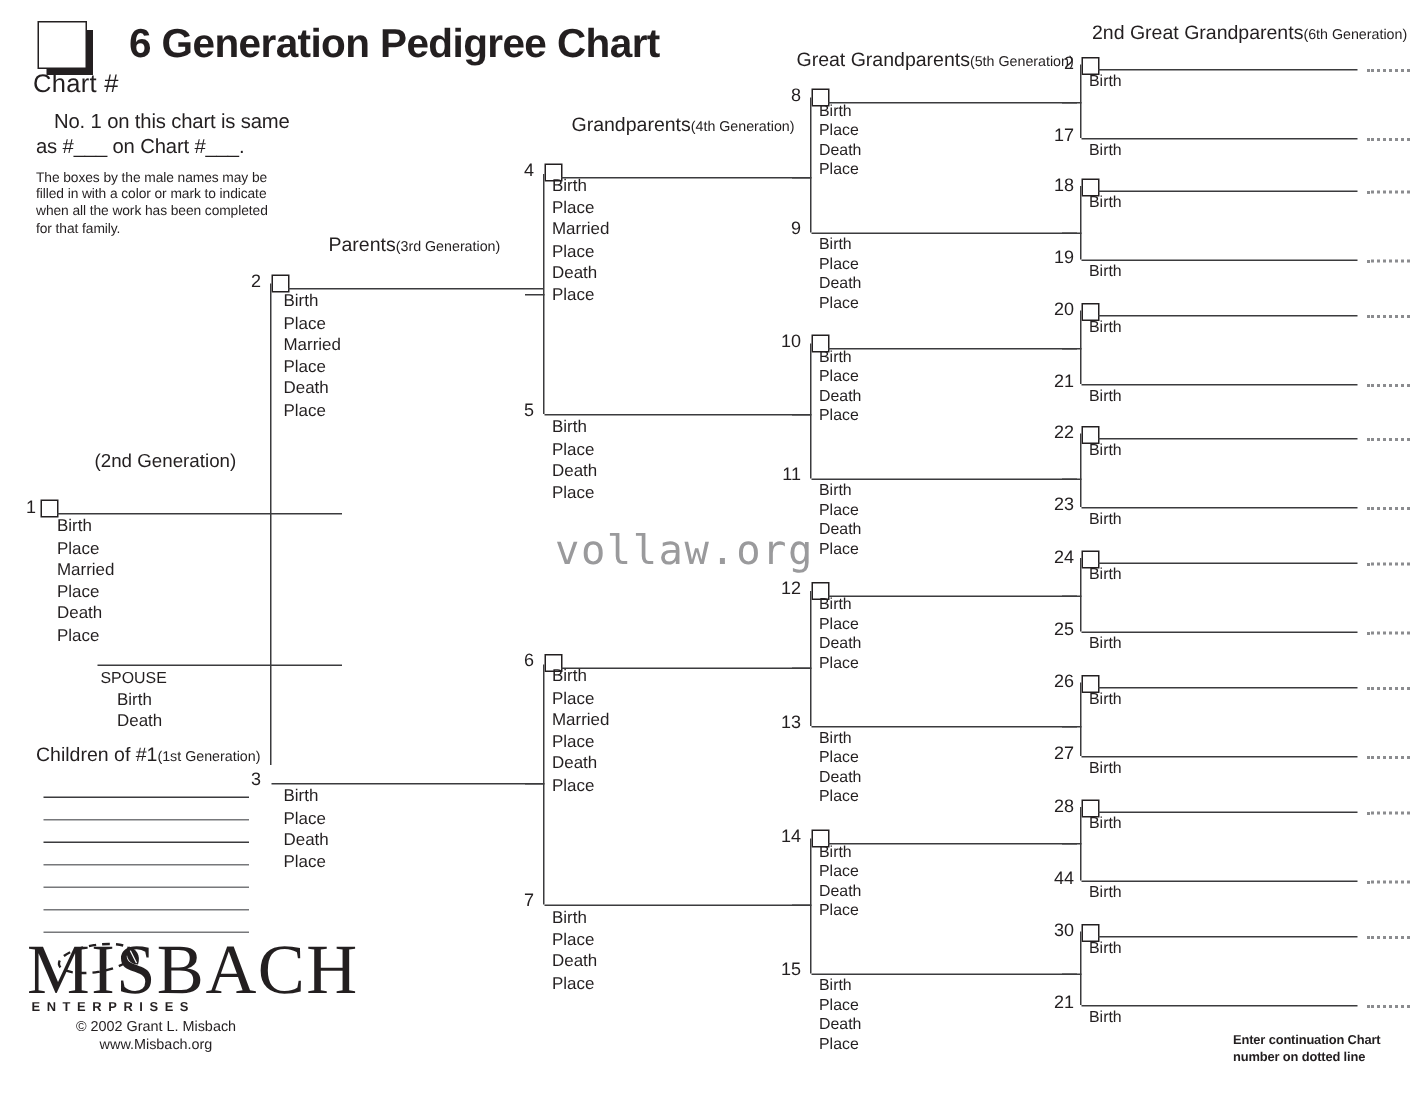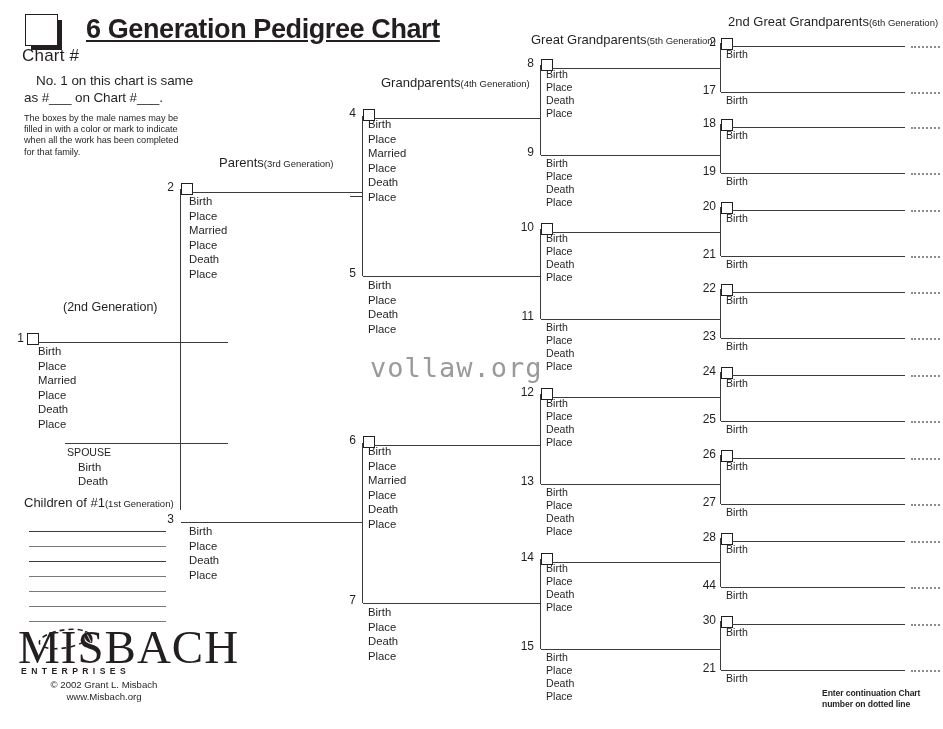--- a/index.html
+++ b/index.html
@@ -6,21 +6,21 @@
   body{width:943px;height:729px;position:relative;overflow:hidden;
        font-family:"Liberation Sans",sans-serif;color:#231f20;}
   .abs{position:absolute;}
 
   
   #chart-num-box{left:25px;top:14px;width:31px;height:30px;border:1.5px solid #231f20;
                  background:#fff;z-index:3;}
   #chart-num-shadow{left:31px;top:20px;width:31px;height:30px;background:#231f20;z-index:2;}
   #chart-num-label{left:22px;top:46px;font-size:17px;letter-spacing:.2px;}
   #main-title{left:86px;top:14px;font-size:27px;font-weight:bold;letter-spacing:-0.4px;
-              color:#231f20;white-space:nowrap;text-decoration:underline;}
+              color:#231f20;white-space:nowrap;}
 
   .note-big{left:24px;font-size:13.5px;line-height:17px;letter-spacing:-0.1px;}
   .note-small{left:24px;font-size:9.2px;line-height:11.2px;width:160px;letter-spacing:-0.05px;}
 
   
   .gen-caption{font-size:13px;white-space:nowrap;}
   .gen-caption .sub{font-size:9.5px;}
 
   
   .hline{background:#3b3b3d;height:1.4px;}

